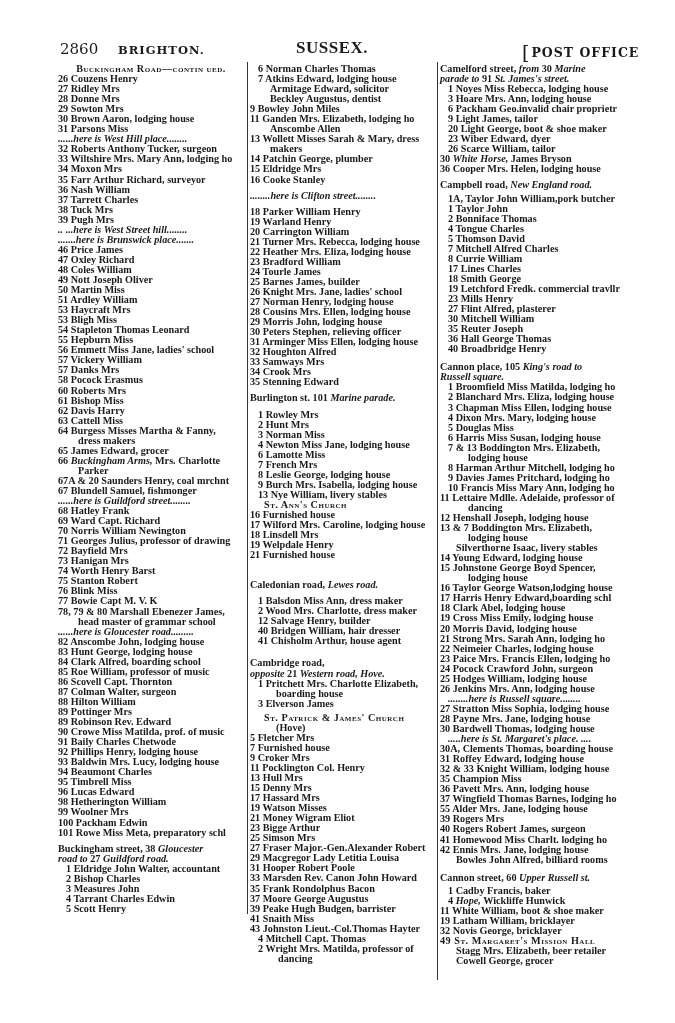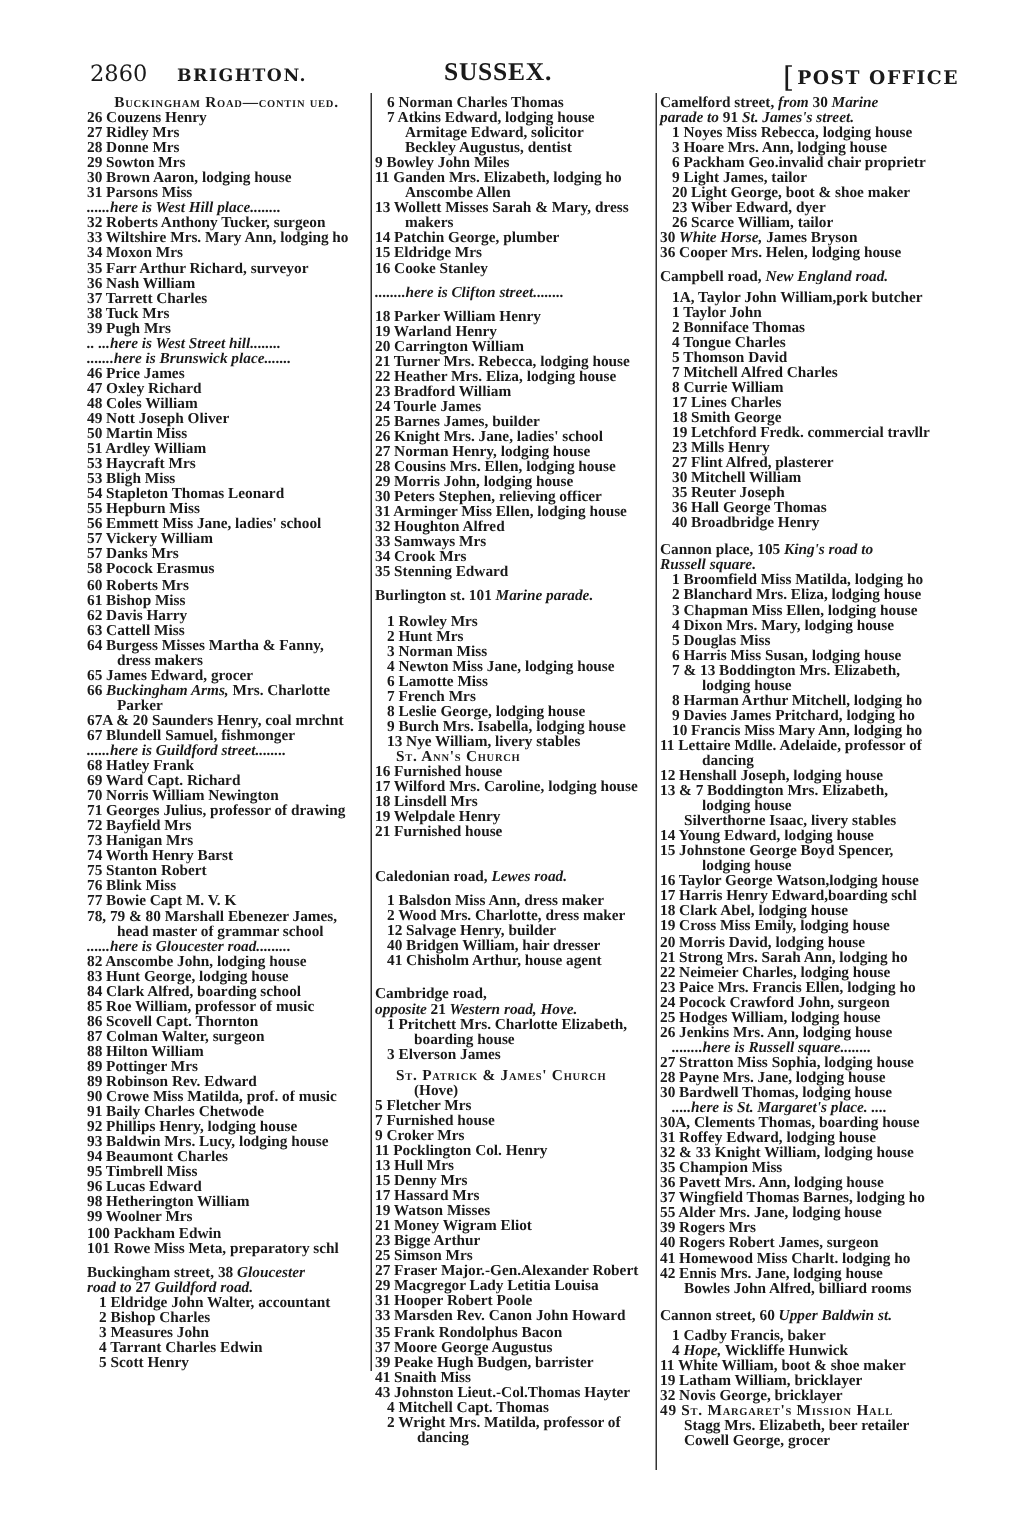--- a/index.html
+++ b/index.html
@@ -348,21 +348,21 @@
       <div class="row">36 Pavett Mrs. Ann, lodging house</div>
       <div class="row">37 Wingfield Thomas Barnes, lodging ho</div>
       <div class="row">55 Alder Mrs. Jane, lodging house</div>
       <div class="row">39 Rogers Mrs</div>
       <div class="row">40 Rogers Robert James, surgeon</div>
       <div class="row">41 Homewood Miss Charlt. lodging ho</div>
       <div class="row">42 Ennis Mrs. Jane, lodging house</div>
     </div>
   <div class="row" style="padding-left:16px">Bowles John Alfred, billiard rooms</div>
 
-  <div class="row" style="margin-top:8px"><span>Cannon street,</span> <span>60</span> <i>Upper Baldwin st.</i></div>
+  <div class="row" style="margin-top:8px"><span>Cannon street,</span> <span>60</span> <i>Upper Russell st.</i></div>
   <div class="gap" style="height:3px"></div>
   <div class="row ind">1 Cadby Francis, baker</div>
   <div class="row ind"><span>4</span> <i>Hope,</i> <span>Wickliffe Hunwick</span></div>
   <div>
       <div class="row">11 White William, boot &amp; shoe maker</div>
       <div class="row">19 Latham William, bricklayer</div>
       <div class="row">32 Novis George, bricklayer</div>
     </div>
   <div class="row sc">49 St. Margaret's Mission Hall</div>
   <div class="cont" style="padding-left:16px">

